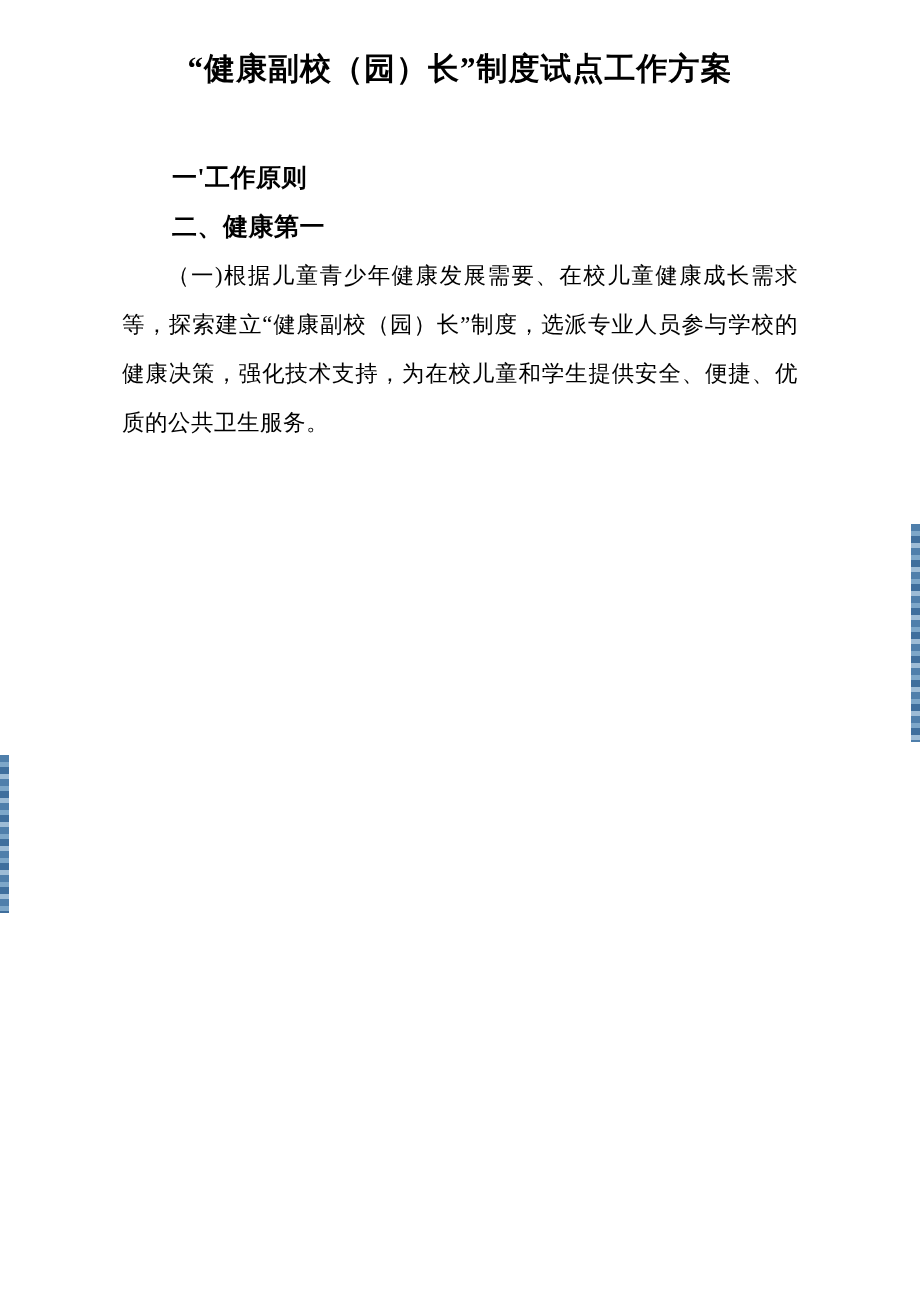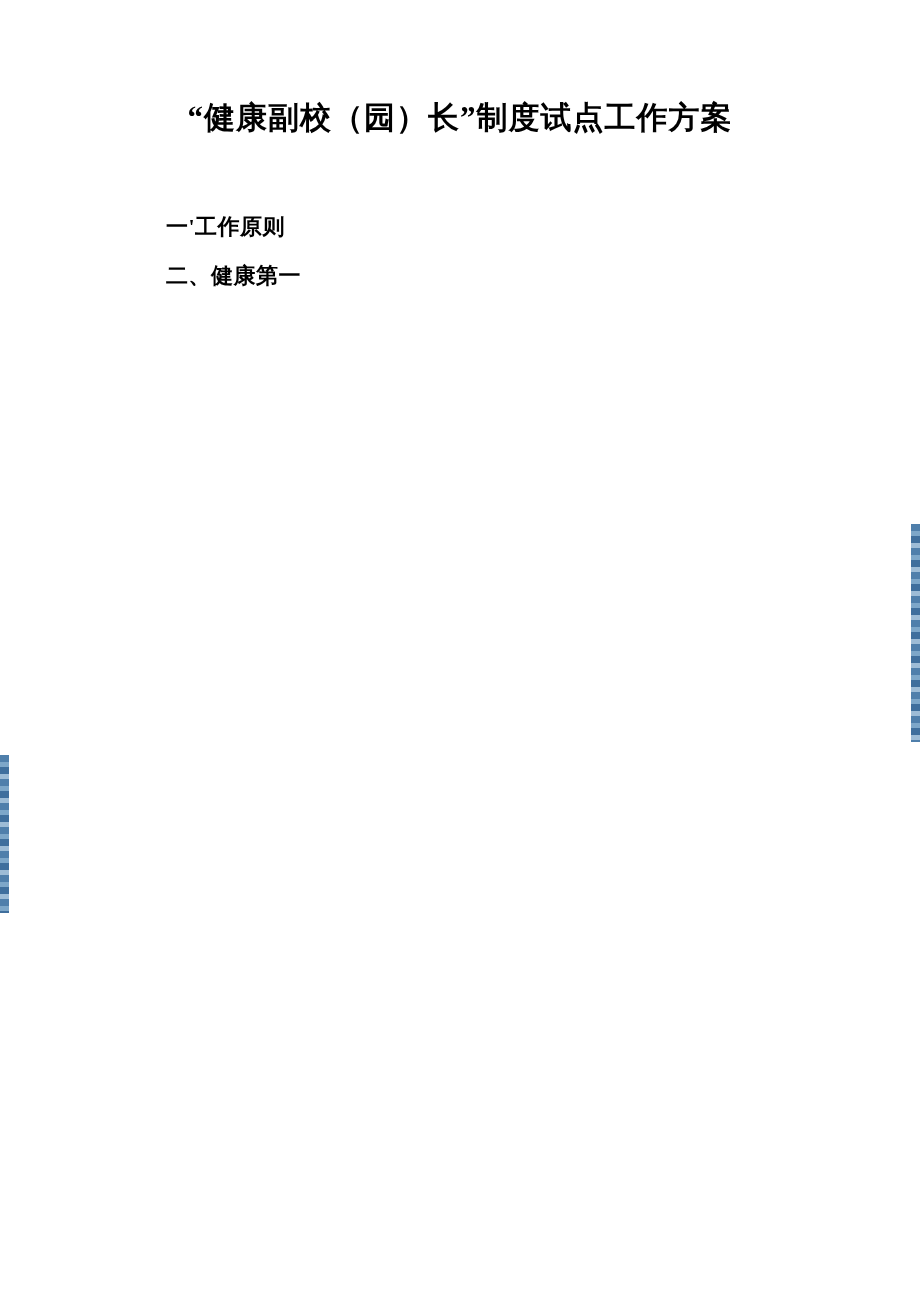--- a/index.html
+++ b/index.html
@@ -6,21 +6,21 @@
     margin: 0;
     padding: 0;
     background: #ffffff;
   }
   .page {
     position: relative;
     width: 920px;
     height: 913px;
     background: #ffffff;
     box-sizing: border-box;
-    padding: 98px 122px 0 122px;
+    padding: 49px 122px 0 122px;
     font-family: "Liberation Serif", "DejaVu Serif", serif;
     color: #000000;
     overflow: hidden;
   }
   .doc-title {
     margin: 0 0 64px 0;
     font-size: 31px;
     font-weight: bold;
     text-align: center;
     letter-spacing: 1px;
@@ -29,21 +29,21 @@
   .para {
     margin: 0;
     font-size: 22.5px;
     line-height: 49px;
     text-align: justify;
     text-indent: 2em;
     letter-spacing: 0.5px;
   }
   .heading {
     margin: 0;
-    font-size: 22px;
+    font-size: 25px;
     font-weight: bold;
     line-height: 49px;
     text-indent: 2em;
     letter-spacing: 0.5px;
     font-family: Liberation Serif, serif;
   }
   .edge-bar {
     position: absolute;
     width: 9px;
     background: repeating-linear-gradient(
@@ -74,14 +74,15 @@
   <div class="edge-bar right"></div>
 
   <h1 class="doc-title">“健康副校（园）长”制度试点工作方案</h1>
 
 
   <h2 class="heading">一'工作原则</h2>
 
 
   <h2 class="heading">二、健康第一</h2>
 
+  <p class="para">（一)根据儿童青少年健康发展需要、在校儿童健康成长需求等，探索建立“健康副校（园）长”制度，选派专业人员参与学校的健康决策，强化技术支持，为在校儿童和学生提供安全、便捷、优质的公共卫生服务。</p>
 
 </div>
 
 </body></html>

